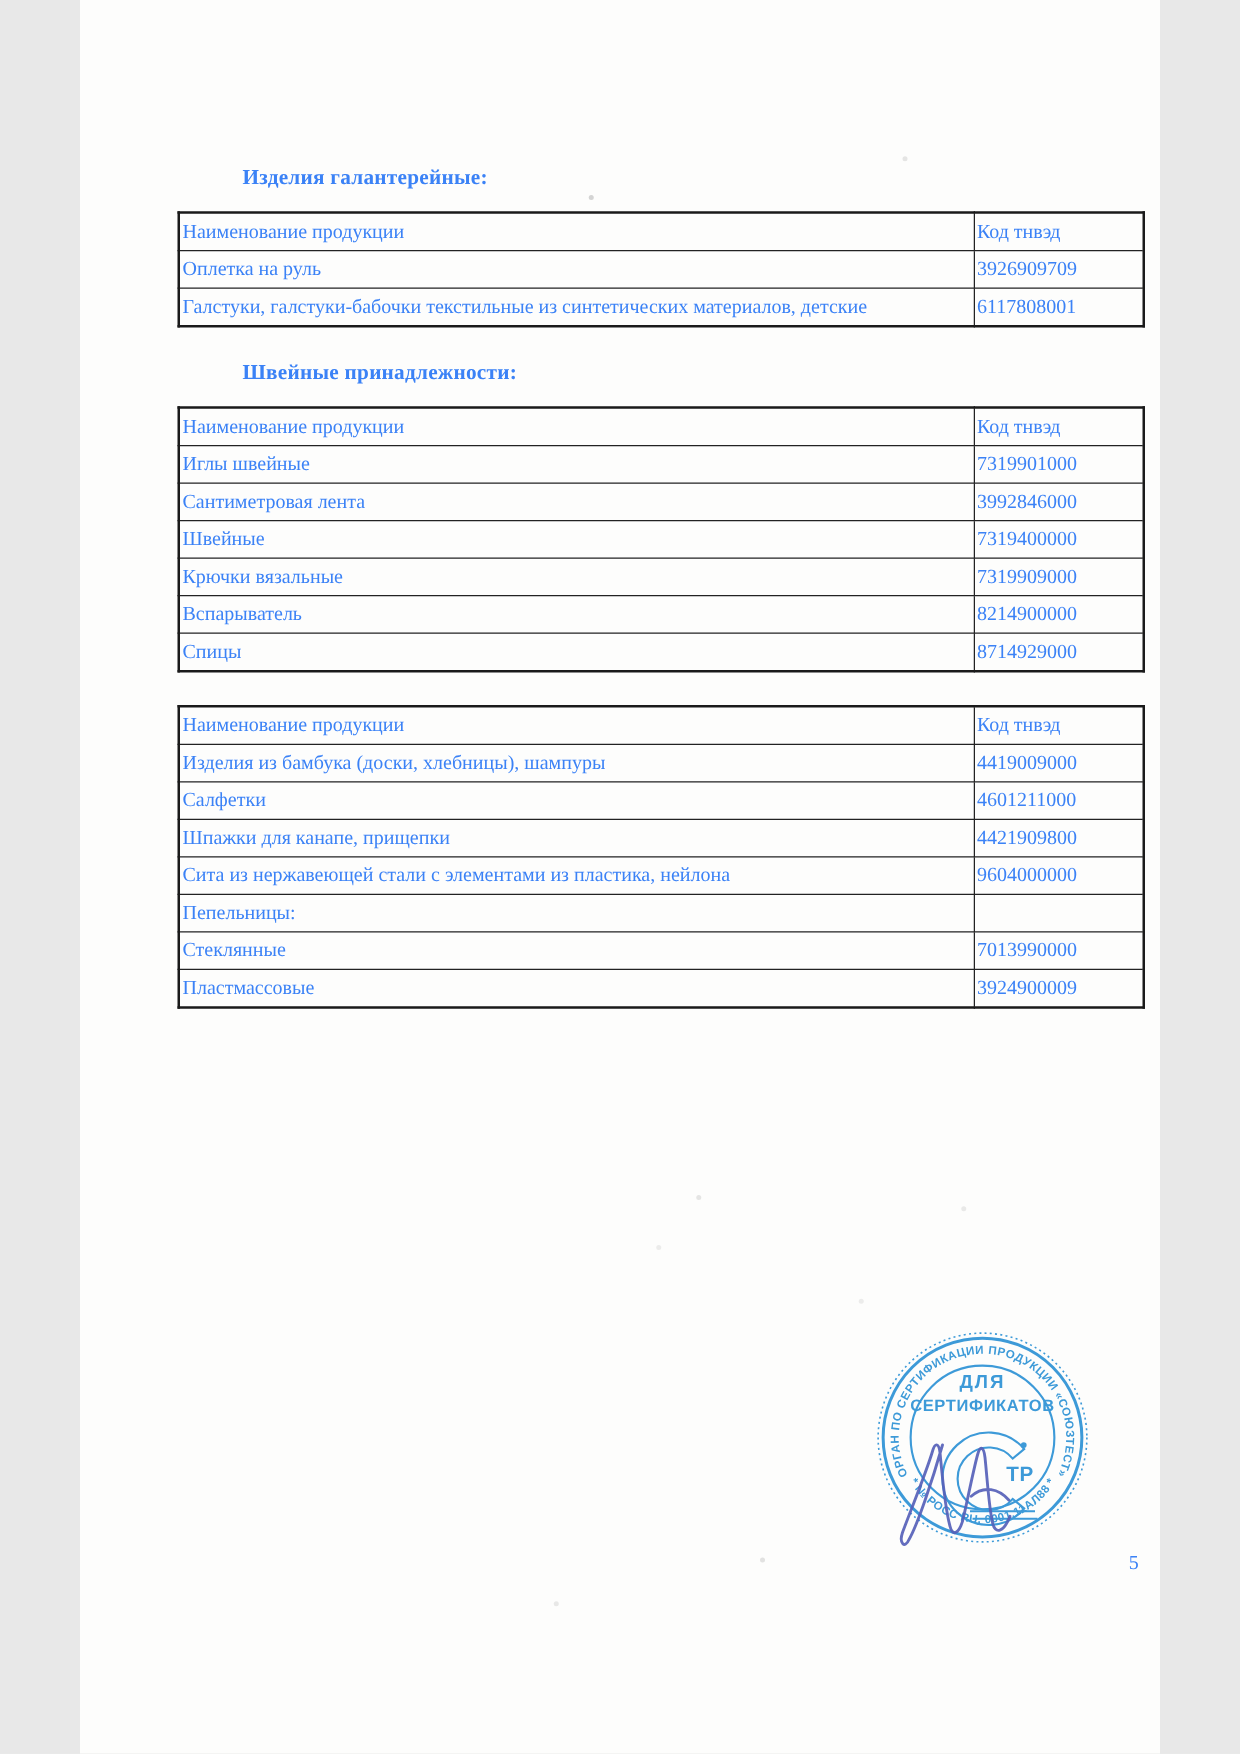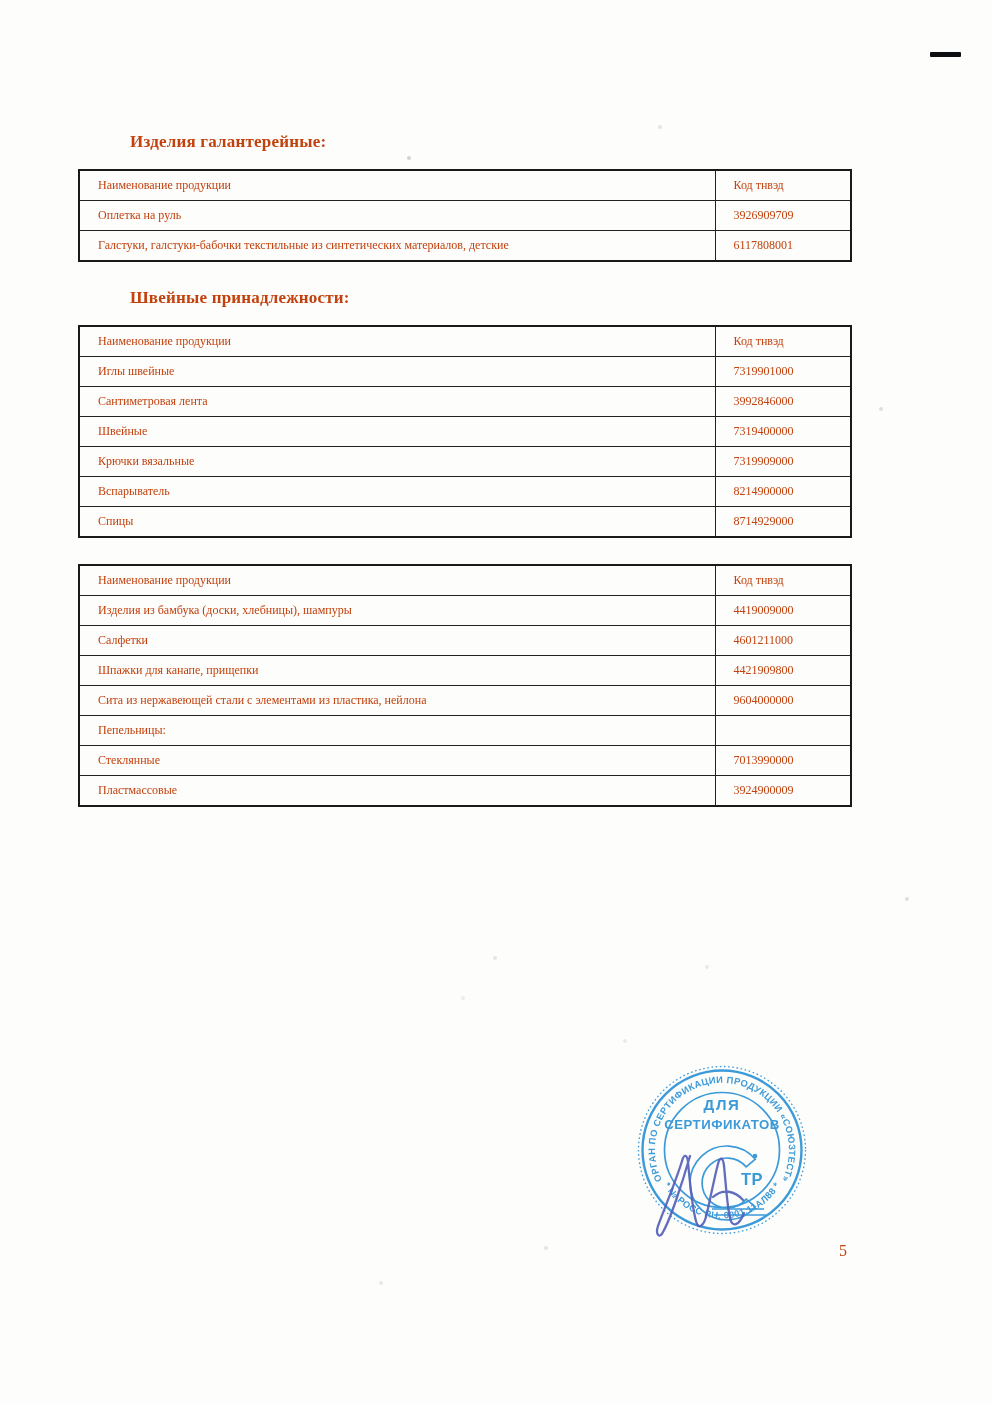--- a/index.html
+++ b/index.html
@@ -1,22 +1,22 @@
 <!DOCTYPE html>
 <html style="--stamp-ink: #2f93d6; --sig-ink: #4a55b4;"><head>
 <meta charset="utf-8">
 <style>
   html,body { margin:0; padding:0; background:#e8e8e8; }
   .page {
     position:relative;
-    width:992px; height:1403px;
+    width:864px; height:1403px;
     margin:0 auto;
     background:#fdfdfc;
     font-family:"Liberation Serif", serif;
-    color:#c2410c;
+    color:#3b82f6;
     overflow:hidden;
   }
   .top-dash {
     position:absolute; left:930px; top:52px;
     width:31px; height:5px;
     background:#0c0e11; border-radius:1px;
   }
   .speckles {
     position:absolute; left:0; top:0; width:2px; height:2px;
     background:transparent; border-radius:50%;
@@ -43,24 +43,24 @@
   table.products {
     width:100%;
     border-collapse:collapse;
     table-layout:fixed;
     margin:0 0 26px 0;
     border:2px solid #1a1a1a;
   }
   table.products col.code-col { width:136px; }
   table.products th, table.products td {
     border:1.5px solid #222;
-    font-size:12px;
+    font-size:16px;
     font-weight:normal;
     text-align:left;
-    padding:2px 18px;
+    padding:2px 2px;
     height:25px;
     vertical-align:middle;
     overflow:hidden;
     white-space:nowrap;
   }
   .page-number {
     position:absolute; left:839px; top:1242px;
     font-size:16px;
   }
   

